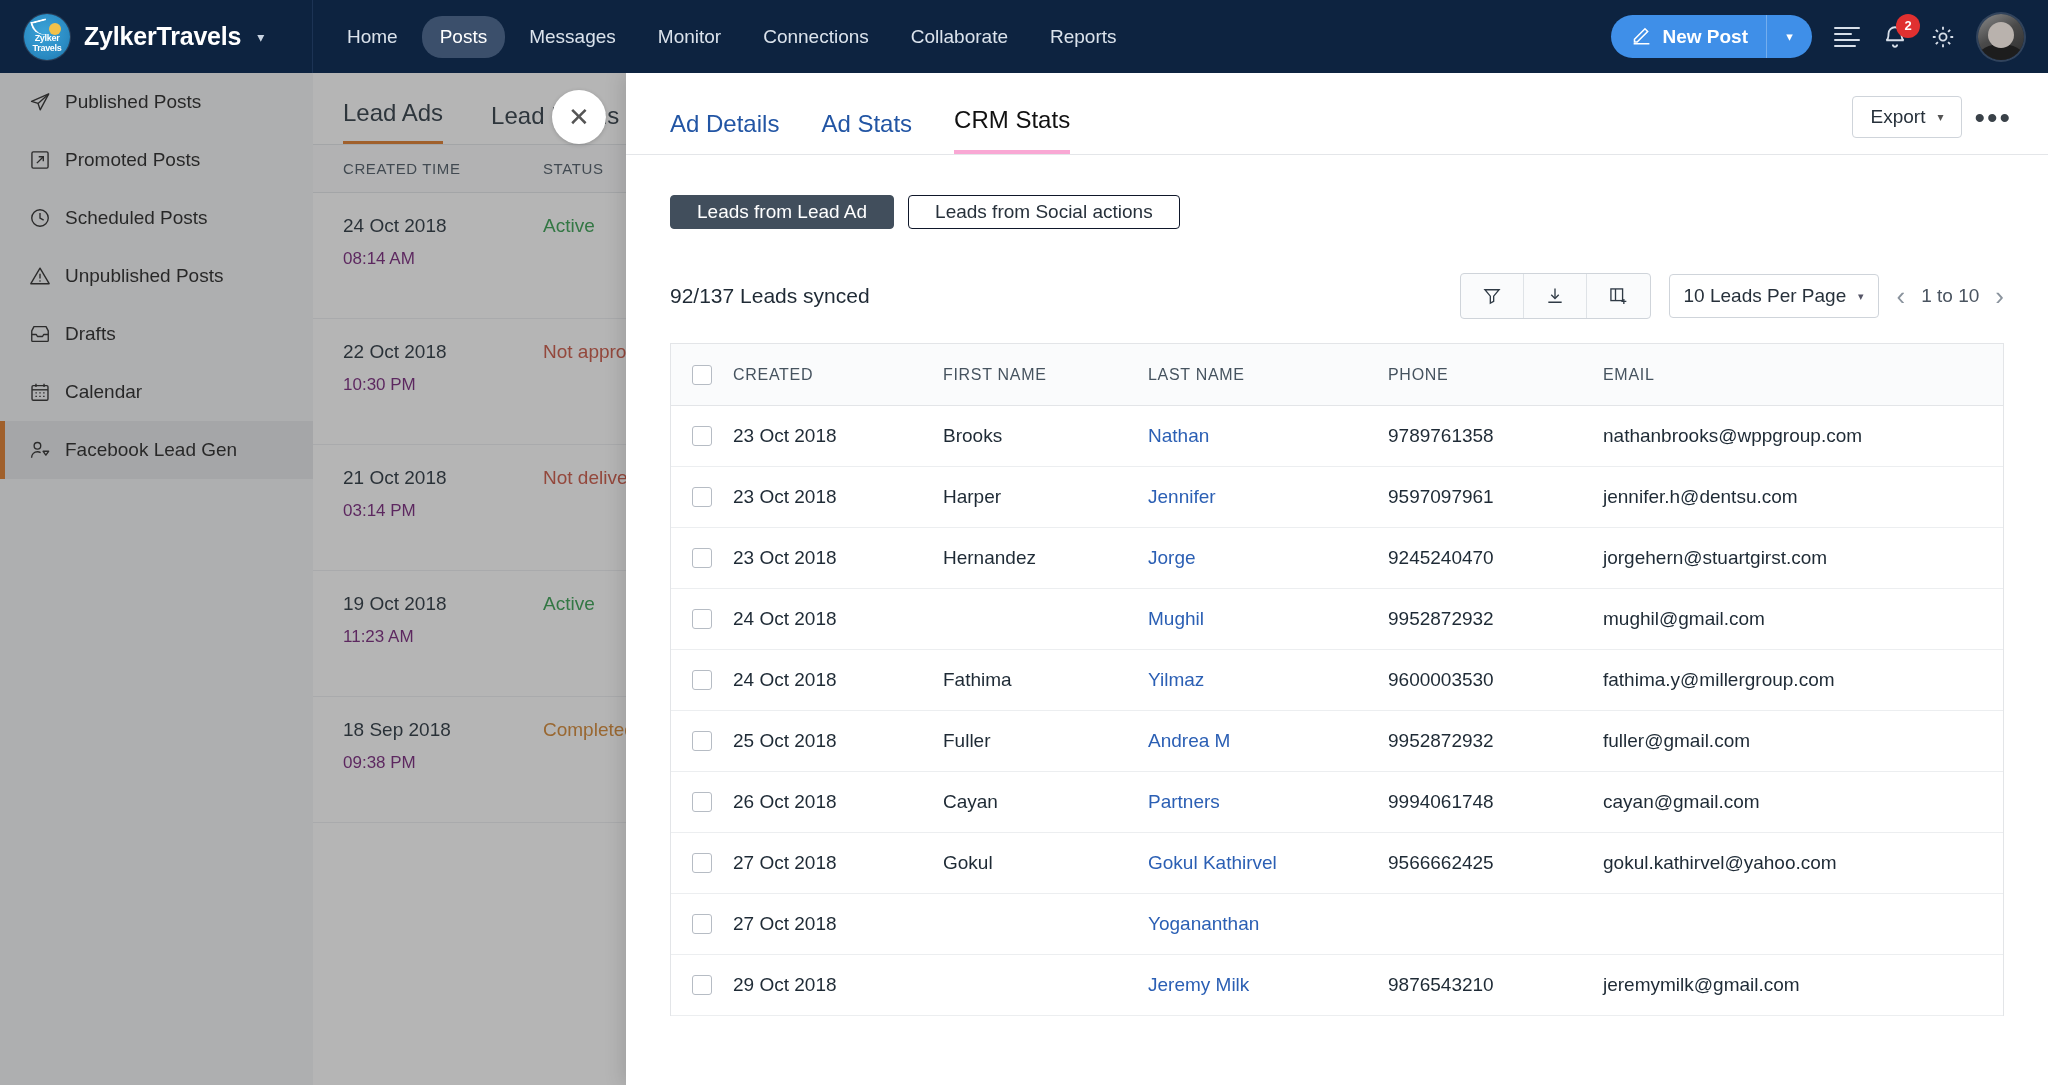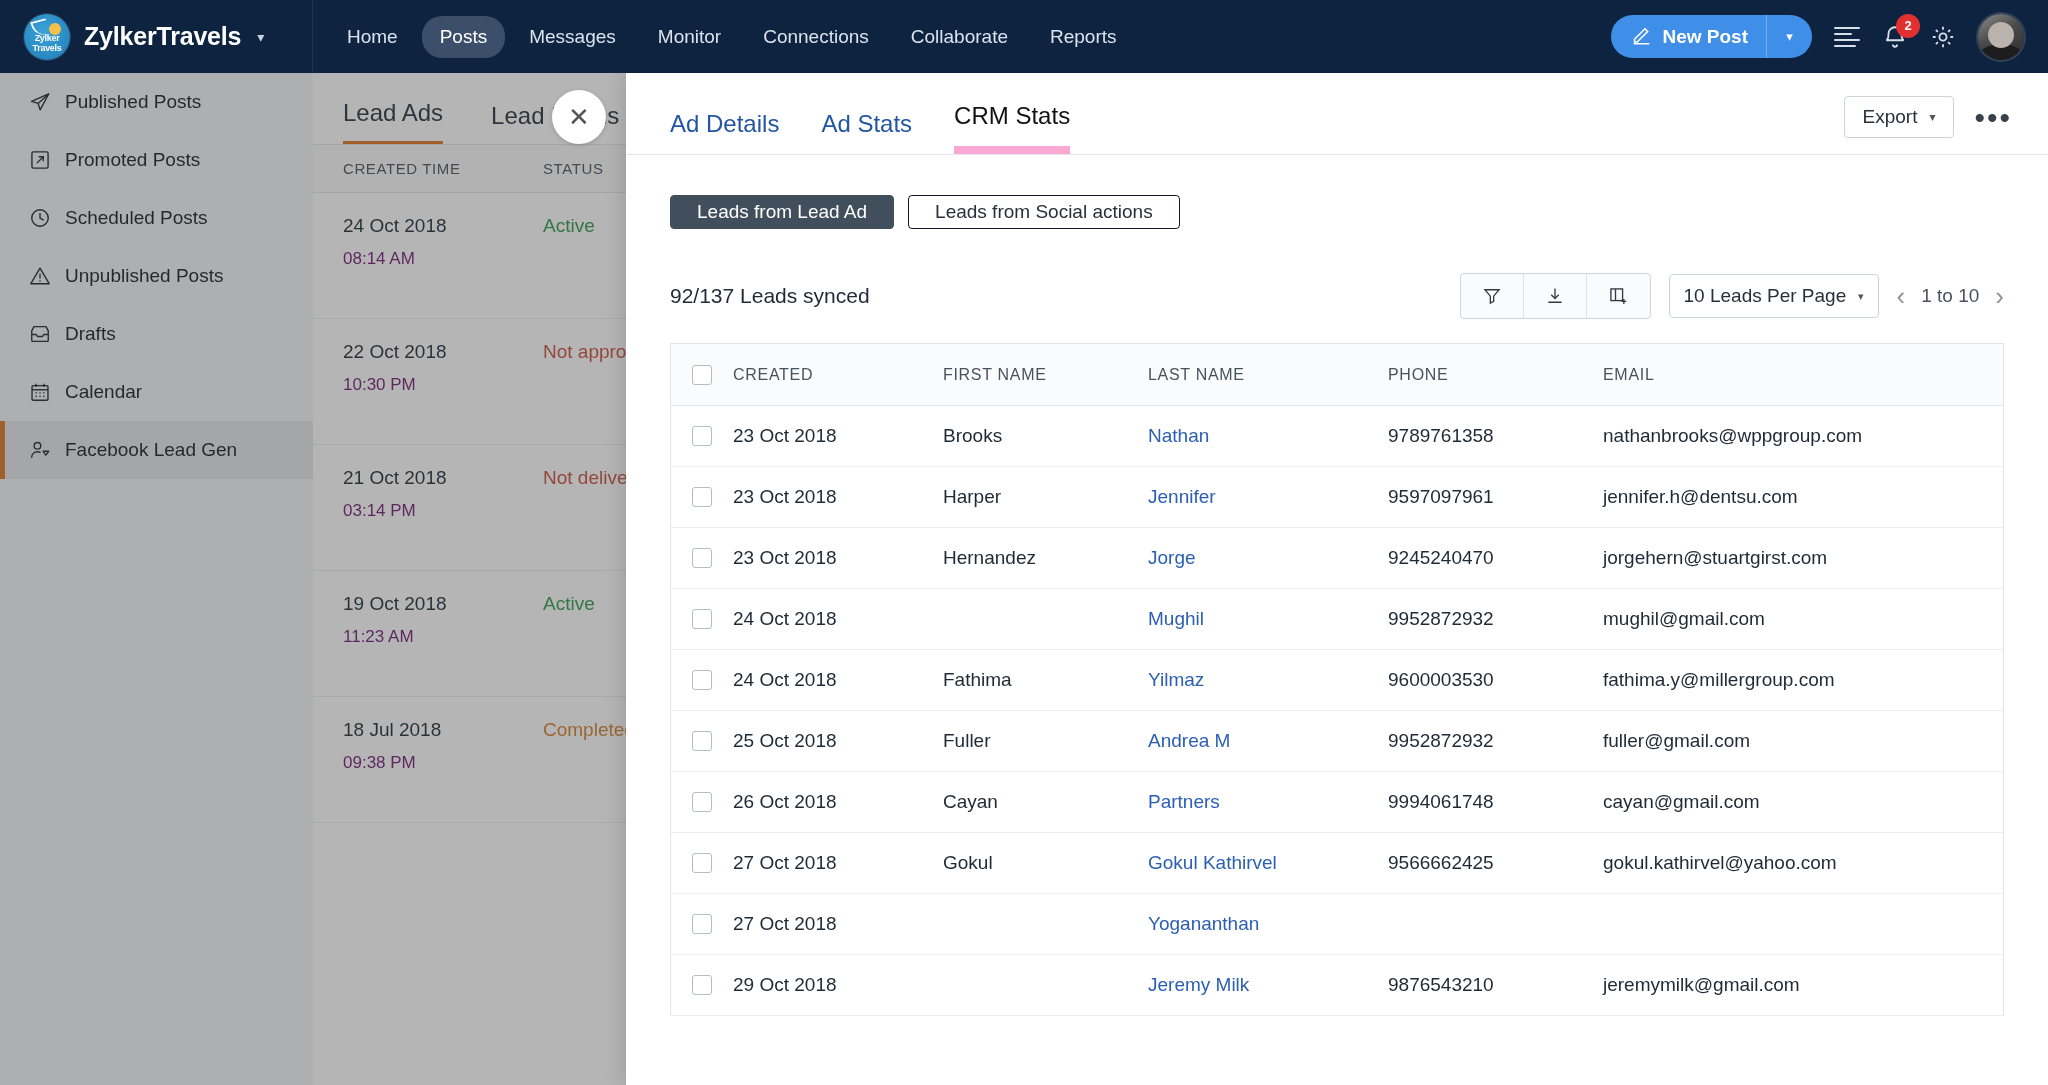--- a/index.html
+++ b/index.html
@@ -185,22 +185,22 @@
   }
   .modal-head {
     height: 82px; display: flex; align-items: flex-end;
     border-bottom: 1px solid #e4e6e9; padding: 0 36px 0 44px;
   }
   .mtabs { display: flex; gap: 42px; align-items: flex-end; margin-top: 34px; }
   .mtab {
     font-size: 24px; color: #2255a4; cursor: pointer;
     padding-bottom: 16px; white-space: nowrap;
   }
-  .mtab.active { color: #111; border-bottom: 8px solid #f9a8d4; }
-  .head-right { margin-left: auto; display: flex; align-items: center; gap: 20px; padding-bottom: 16px; }
+  .mtab.active { color: #111; border-bottom: 4px solid #f9a8d4; }
+  .head-right { margin-left: auto; display: flex; align-items: center; gap: 12px; padding-bottom: 16px; }
   .export-btn {
     border: 1px solid #cfd4da; border-radius: 4px;
     padding: 9px 18px; font-size: 19px; color: #27313b;
     display: flex; align-items: center; gap: 12px; cursor: pointer; background:#fff;
   }
   .export-btn .cv { font-size: 12px; color:#555; }
   .dots { font-size: 30px; color: #3a4249; letter-spacing: 2px; cursor: pointer; line-height: 0.5; }
 
   .modal-body { padding: 40px 44px 0 44px; flex: 1; overflow: hidden; }
 
@@ -421,21 +421,21 @@
       </div>
       <div class="bgrow">
         <div class="c1">
           <div>19 Oct 2018</div>
           <div class="t2">11:23 AM</div>
         </div>
         <div class="c1 st-active">Active</div>
       </div>
       <div class="bgrow">
         <div class="c1">
-          <div>18 Jul 2018</div>
+          <div>18 Sep 2018</div>
           <div class="t2">09:38 PM</div>
         </div>
         <div class="c1 st-amber">Completed</div>
       </div>
     </div>
 </div>
 
 <div class="scrim"></div>
 
 <div class="close-btn">✕</div>

